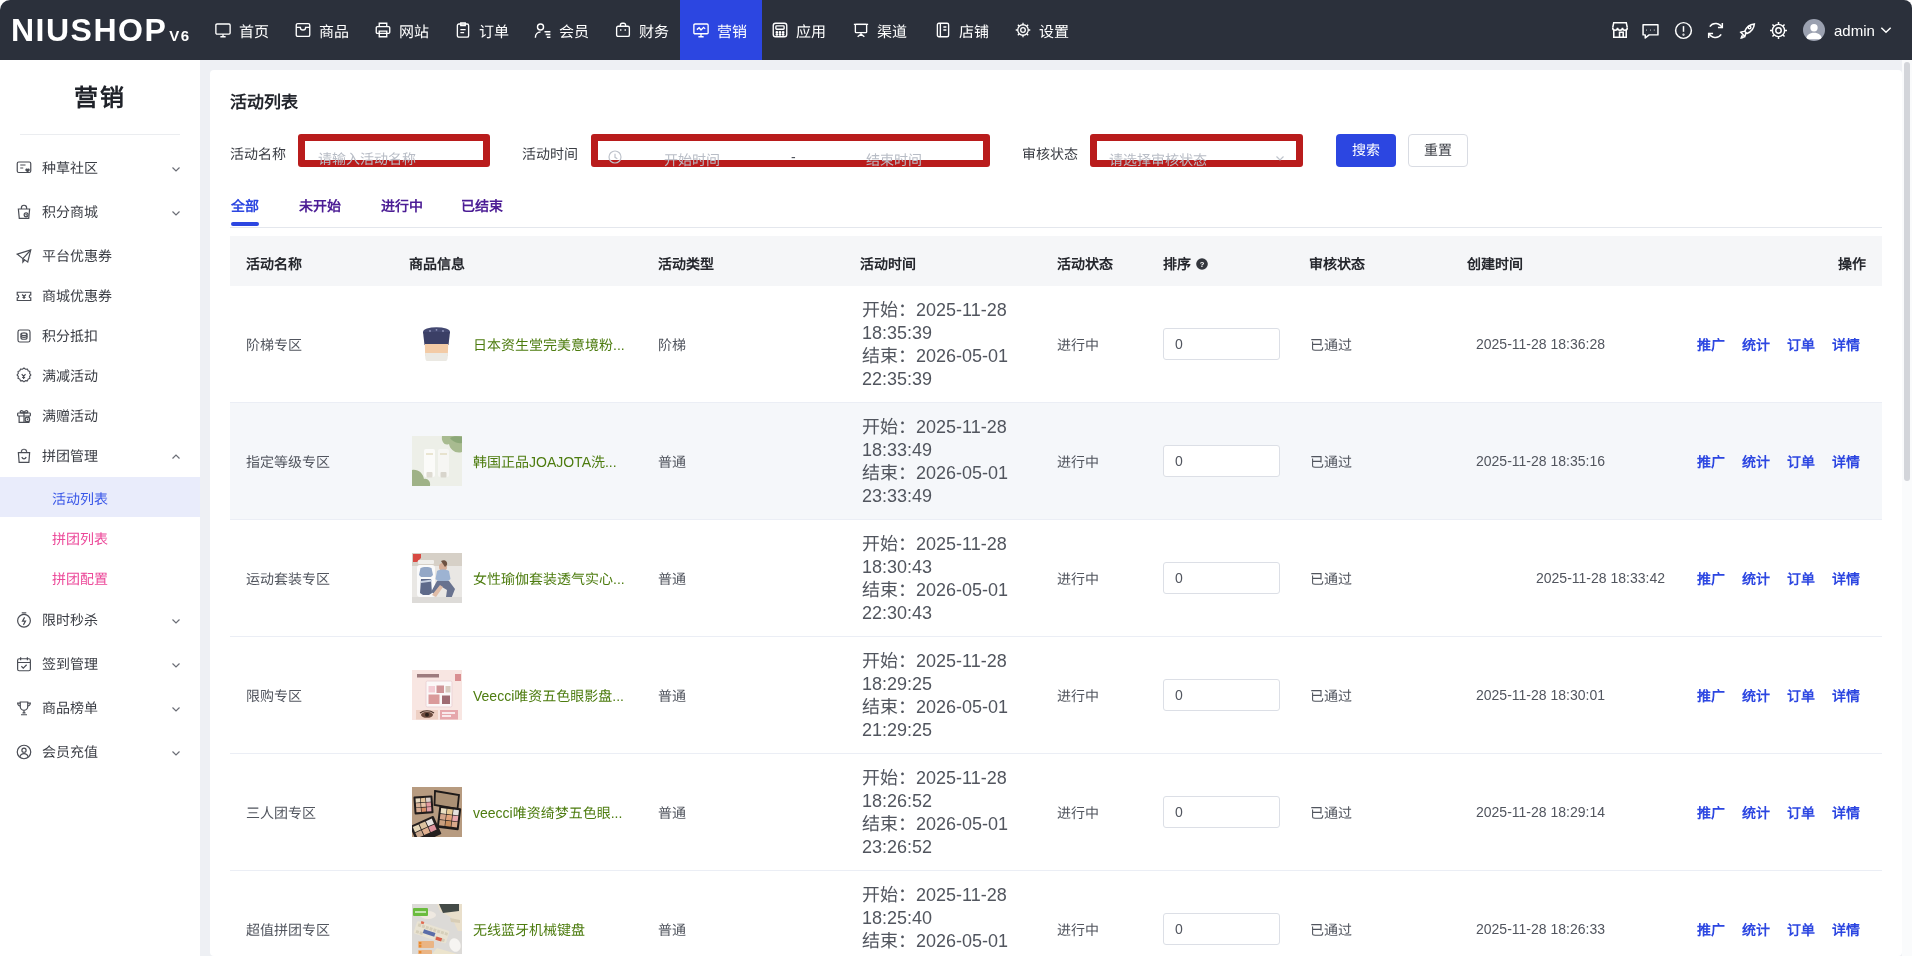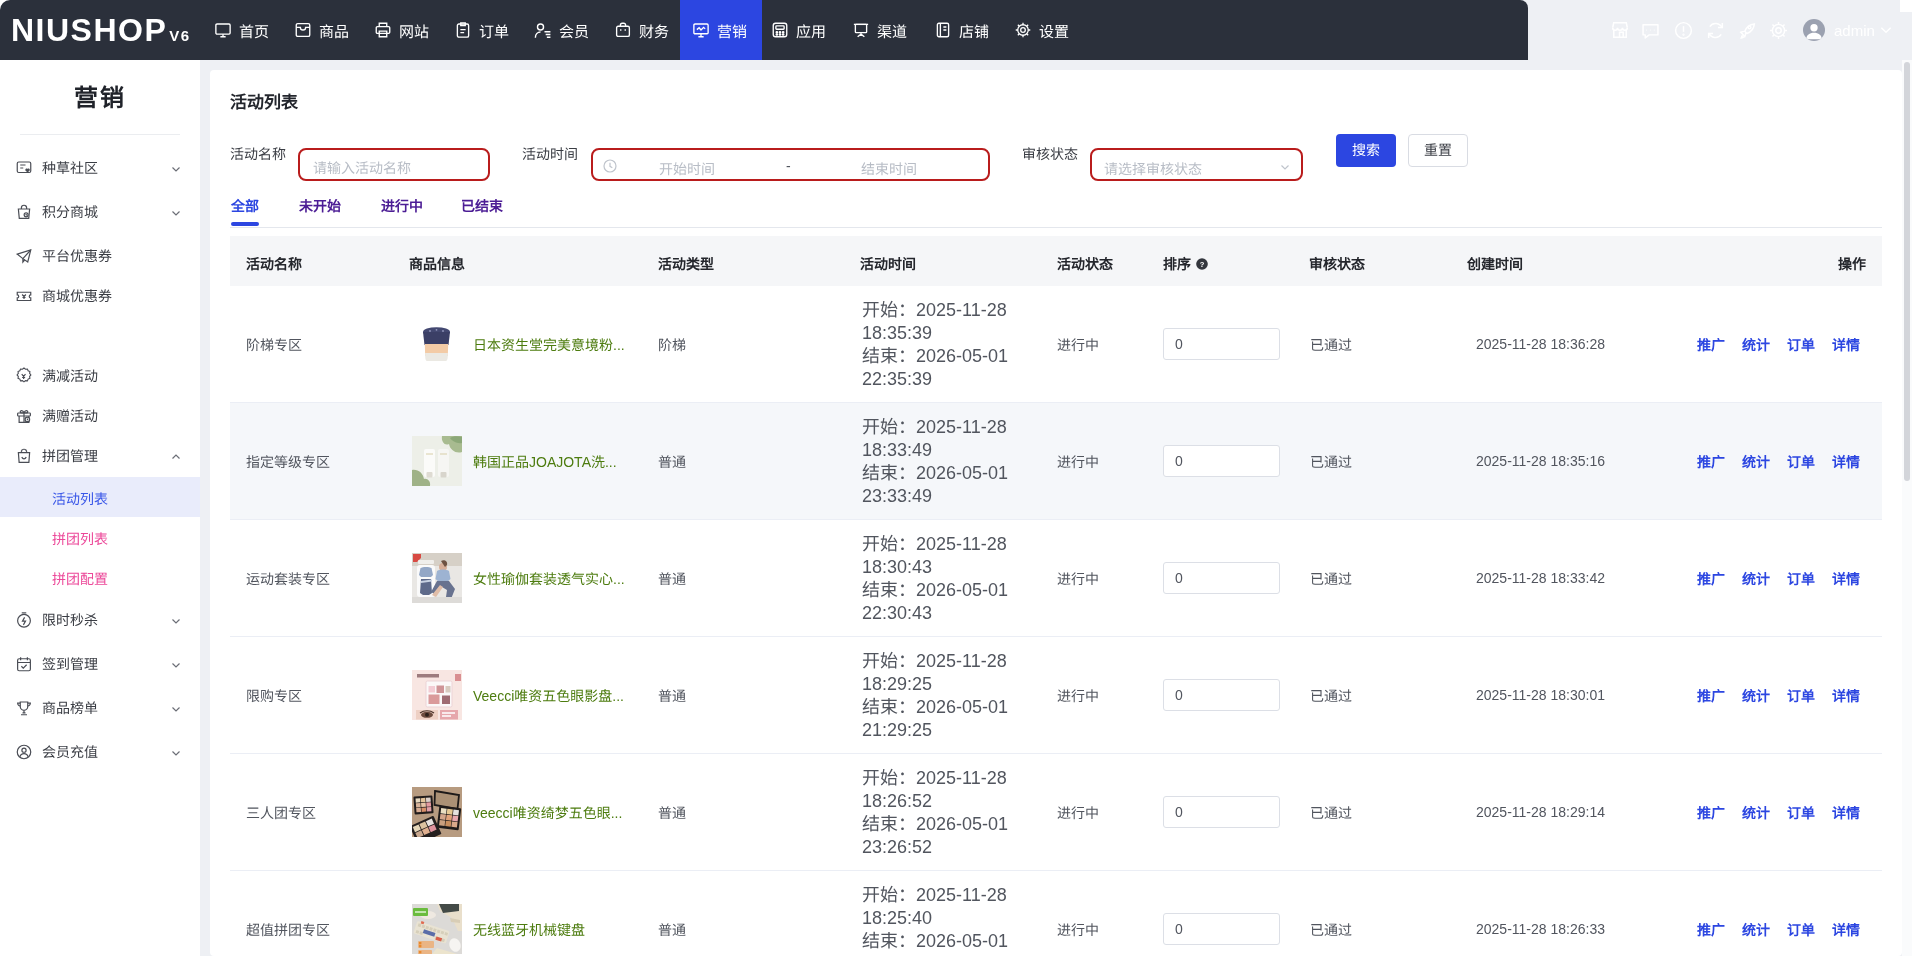--- a/index.html
+++ b/index.html
@@ -1,20 +1,20 @@
 <!DOCTYPE html>
 <html lang="zh-CN"><head>
 <meta charset="utf-8">
 <title>营销 - NIUSHOP</title>
 <style>
 * { margin:0; padding:0; box-sizing:border-box; }
 html,body { width:1912px; height:956px; overflow:hidden; }
 body { font-family:"Liberation Sans",sans-serif; background:#eef0f4; position:relative; font-size:14px; color:#51555e; }
 
-#nav { position:absolute; left:0; top:0; width:1528px; height:60px; background:#2b303b; border-radius:10px 8px 0 0; }
+#nav { position:absolute; left:0; top:0; width:1912px; height:60px; background:#2b303b; border-radius:10px 8px 0 0; }
 #cornl,#cornr { position:absolute; top:0; width:12px; height:12px; background:#fff; z-index:-1; }
 #cornl{left:0} #cornr{left:1900px}
 #logo { position:absolute; left:11px; top:12px; color:#fff; font-weight:bold; font-size:32px; letter-spacing:1.5px; }
 #logo .v6 { font-size:15px; font-weight:bold; margin-left:2px; }
 .navitem { position:absolute; top:0; height:60px; display:flex; align-items:center; color:#fff; font-size:15px; }
 .navitem svg { margin-right:7px; }
 .navitem.sel { background:#2c46e1; }
 .nico { position:absolute; top:0; height:60px; display:flex; align-items:center; }
 #avatar { position:absolute; left:1803px; top:19px; width:22px; height:22px; border-radius:50%; background:#9ba1b0; overflow:hidden; }
 #admin { position:absolute; left:1834px; top:22px; color:#fff; font-size:15px; }
@@ -26,21 +26,21 @@
 .mitem .ic { position:absolute; left:15px; top:50%; margin-top:-9px; }
 .mitem .tx { position:absolute; left:42px; top:50%; margin-top:-9px; font-size:14px; color:#3a3d44; line-height:18px; }
 .mitem .ar { position:absolute; left:170px; top:50%; margin-top:-6px; }
 .sub { position:absolute; left:52px; font-size:14px; color:#ec4899; }
 #selitem { position:absolute; left:0; width:200px; height:40px; background:#e9ecfb; }
 #selitem span { position:absolute; left:52px; top:11px; color:#3a57e8; font-size:14px; }
 
 #card { position:absolute; left:210px; top:70px; width:1692px; height:886px; background:#fff; border-radius:4px; }
 #pgtitle { position:absolute; left:230px; top:88px; font-size:17px; font-weight:bold; color:#23262d; }
 .flabel { position:absolute; top:143px; font-size:14px; color:#3a3d44; }
-.fbox { position:absolute; top:134px; height:33px; border:2px solid #b91c1c; border-radius:8px; background:#fff;margin-top:14px; }
+.fbox { position:absolute; top:134px; height:33px; border:7px solid #b91c1c; border-radius:3px; background:#fff; }
 .ph { color:#b8bdc6; font-size:14px; }
 #btn-search { position:absolute; left:1336px; top:134px; width:60px; height:33px; background:#2c46e1; color:#fff; font-size:14px; border-radius:4px; text-align:center; line-height:33px; }
 #btn-reset { position:absolute; left:1408px; top:134px; width:60px; height:33px; background:#fff; border:1px solid #d9dce3; color:#3a3d44; font-size:14px; border-radius:4px; text-align:center; line-height:31px; }
 
 .tab { position:absolute; top:195px; font-size:14px; color:#4c1d95; font-weight:bold; }
 .tab.on { color:#2c46e1; }
 #tabline { position:absolute; left:230px; top:227px; width:1652px; height:1px; background:#e4e7ed; }
 #tabbar { position:absolute; left:231px; top:222px; width:28px; height:4px; background:#2c46e1; border-radius:2px; }
 
 #thead { position:absolute; left:230px; top:236px; width:1652px; height:50px; background:#f5f6f8; }
@@ -209,20 +209,29 @@
         </svg></span>
       <span class="tx">平台优惠券</span>
     </div>
 <div class="mitem" style="top:216px">
       <span class="ic"><svg width="18" height="18" viewBox="0 0 24 24" fill="none" stroke="#4a4d55" stroke-width="1.6">
           <path d="M3 7h18v3.5a2 2 0 000 4V18H3v-3.5a2 2 0 000-4z"></path>
           <path d="M9.5 10l2.5 2.7 2.5-2.7M12 12.7V16M10 14h4"></path>
         </svg></span>
       <span class="tx">商城优惠券</span>
     </div>
+<div class="mitem" style="top:256px">
+      <span class="ic"><svg width="18" height="18" viewBox="0 0 24 24" fill="none" stroke="#4a4d55" stroke-width="1.6">
+          <rect x="4" y="4" width="16" height="16" rx="2.5"></rect>
+          <ellipse cx="12" cy="9.5" rx="4" ry="1.8"></ellipse>
+          <path d="M8 9.5v5c0 1 1.8 1.8 4 1.8s4-.8 4-1.8v-5"></path>
+          <path d="M8 12c0 1 1.8 1.8 4 1.8s4-.8 4-1.8"></path>
+        </svg></span>
+      <span class="tx">积分抵扣</span>
+    </div>
 <div class="mitem" style="top:296px">
       <span class="ic"><svg width="18" height="18" viewBox="0 0 24 24" fill="none" stroke="#4a4d55" stroke-width="1.6">
           <path d="M12 3l2.2 1.8 2.8-.4 1 2.6 2.6 1-.4 2.8L22 13l-1.8 2.2.4 2.8-2.6 1-1 2.6-2.8-.4L12 23l-2.2-1.8-2.8.4-1-2.6-2.6-1 .4-2.8L2 13l1.8-2.2-.4-2.8 2.6-1 1-2.6 2.8.4z" transform="scale(.92) translate(1 -1.5)"></path>
           <path d="M9 9.5l2.5 3 2.5-3M11.5 12.5V16M9.5 14h4"></path>
         </svg></span>
       <span class="tx">满减活动</span>
     </div>
 <div class="mitem" style="top:336px">
       <span class="ic"><svg width="18" height="18" viewBox="0 0 24 24" fill="none" stroke="#4a4d55" stroke-width="1.6">
           <rect x="3.5" y="8" width="17" height="4" rx="1"></rect>
@@ -397,21 +406,21 @@
         <path d="M25 28h12l6 8-4 10-5-2 1-7-5-3-6 8-5-3z" fill="#68728f"></path>
         <path d="M20 42l8-10 3 2-7 10zM37 44h7l1 3h-9z" fill="#e0bda8"></path>
         <rect y="44" width="50" height="6" fill="#dddbd8"></rect>
       </svg></div>
   <div class="ptitle">女性瑜伽套装透气实心...</div>
   <span class="cell" style="left:428px">普通</span>
   <div class="time">开始：2025-11-28<br>18:30:43<br>结束：2026-05-01<br>22:30:43</div>
   <span class="cell" style="left:827px">进行中</span>
   <div class="sort">0</div>
   <span class="cell" style="left:1080px">已通过</span>
-  <span class="cell" style="left:1246px">2025-11-28 18:33:42</span>
+  <span class="cell" style="left:1306px">2025-11-28 18:33:42</span>
   <div class="ops"><a>推广</a><a>统计</a><a>订单</a><a>详情</a></div>
 </div>
 <div class="row" style="top:637px">
   <span class="cell" style="left:16px">限购专区</span>
   <div class="pimg"><svg width="50" height="50">
         <rect width="50" height="50" fill="#f8e6e2"></rect>
         <rect x="5" y="4" width="22" height="3.5" fill="#8d686c" opacity=".85"></rect>
         <rect x="43" y="4" width="6" height="7" fill="#d98f91"></rect>
         <rect x="14" y="11" width="26" height="26" rx="1.5" fill="#fbf8f8" stroke="#ecd3d6" stroke-width="1"></rect>
         <rect x="16.5" y="16" width="6.5" height="6.5" fill="#f3ccd4"></rect>

